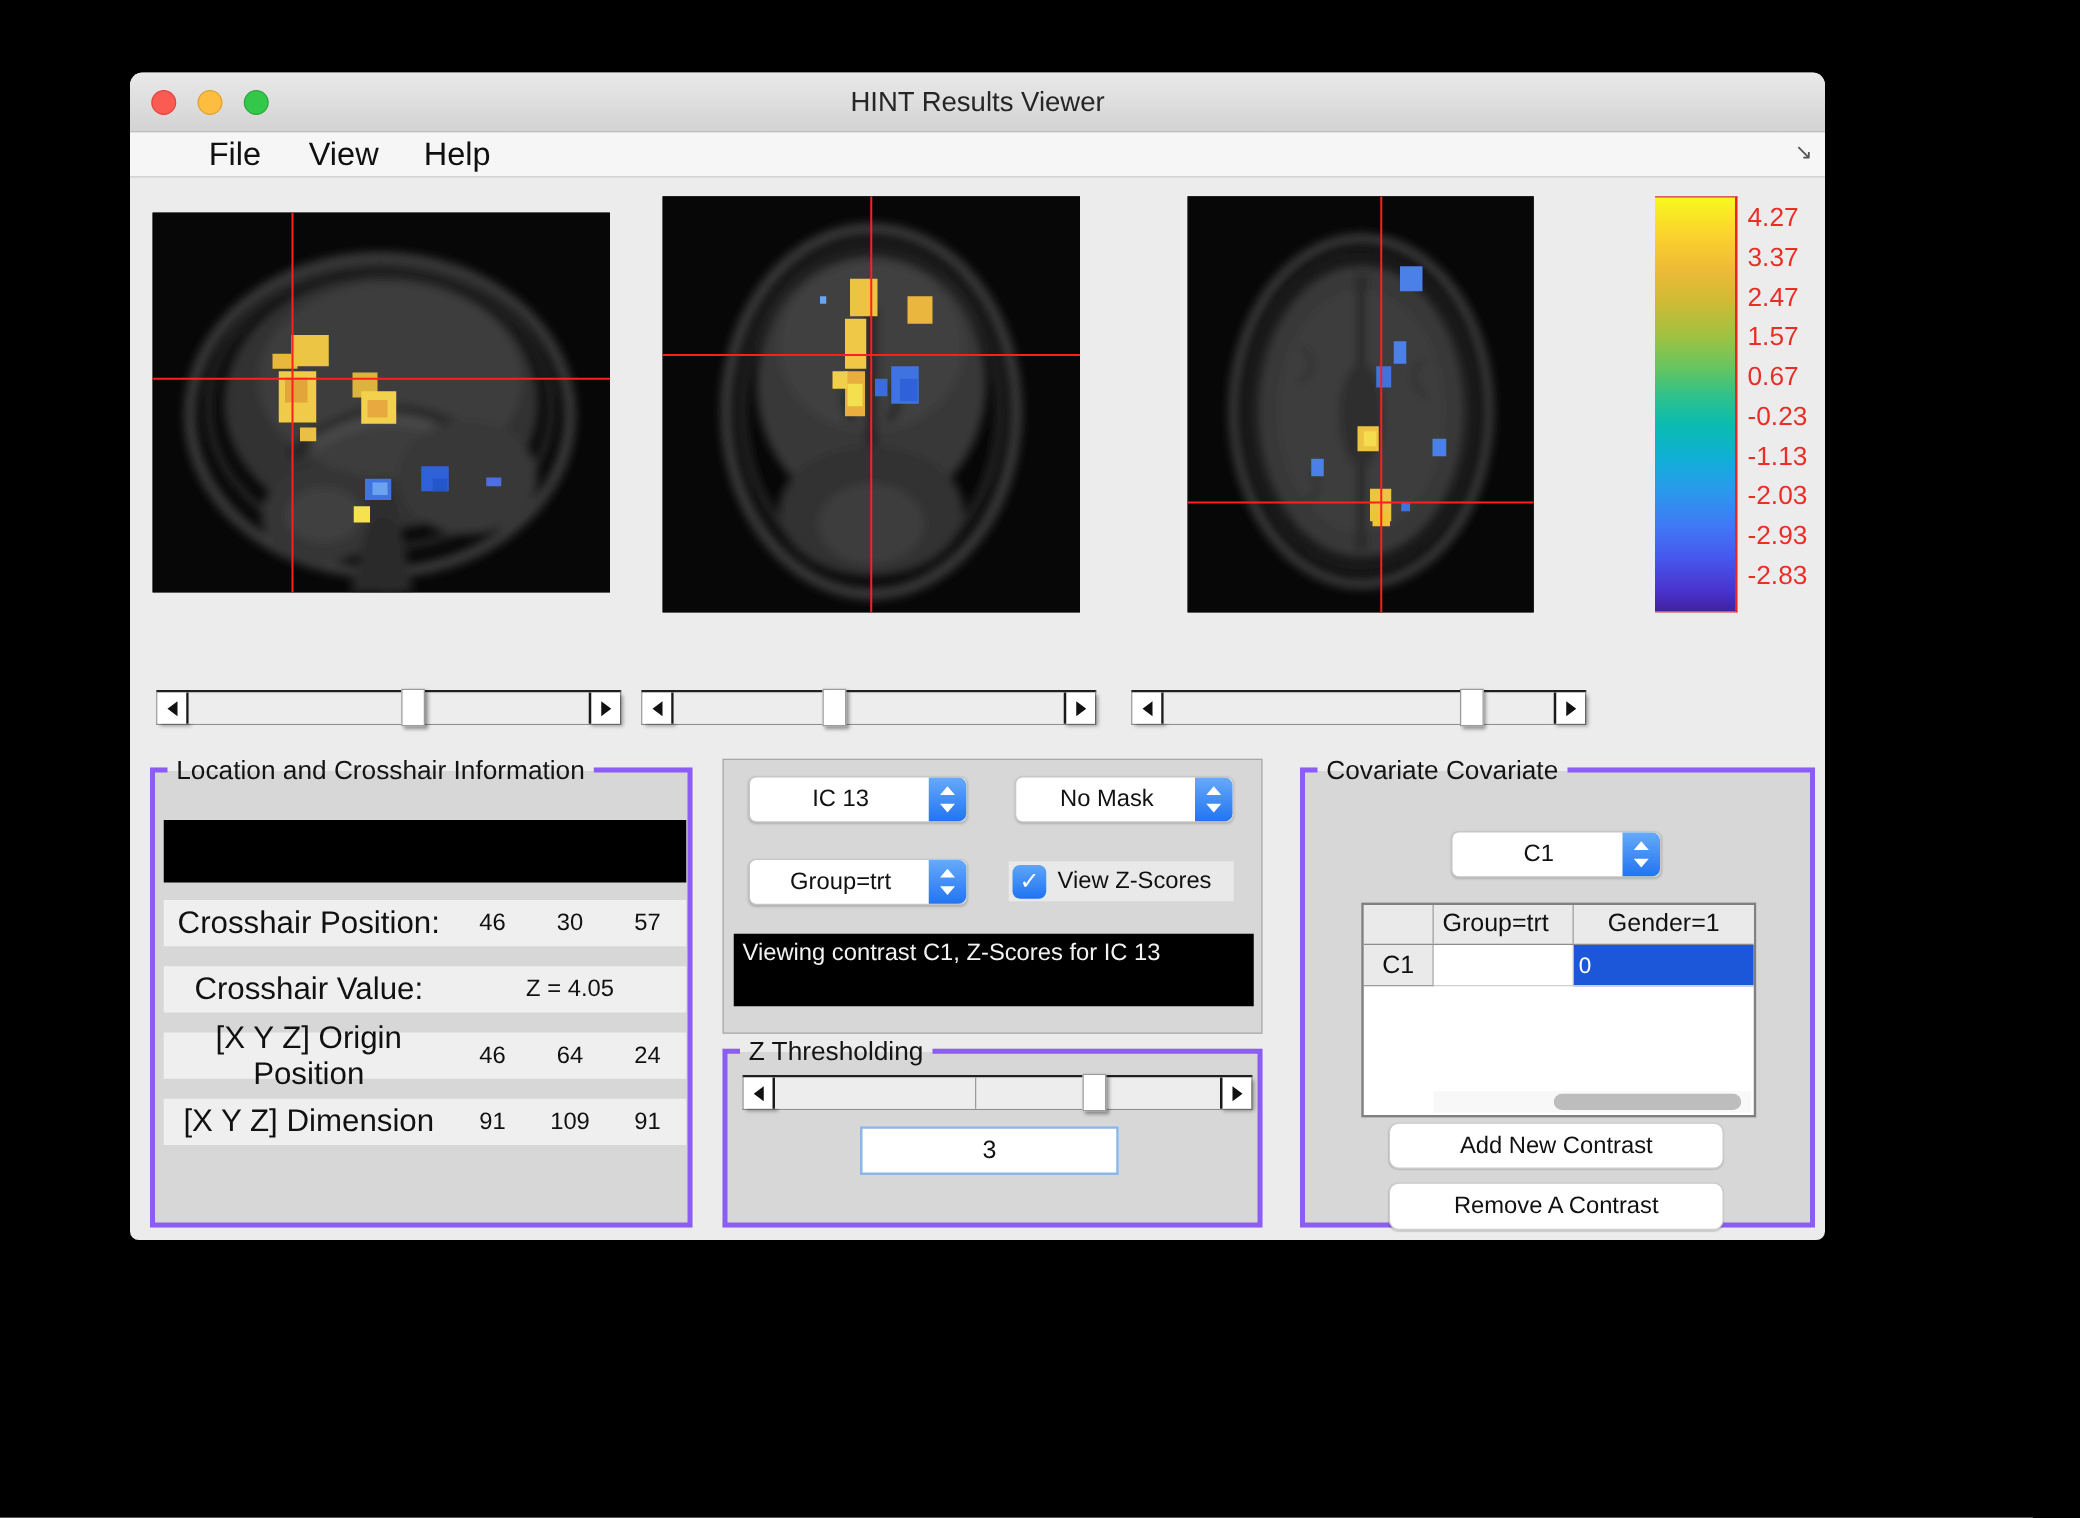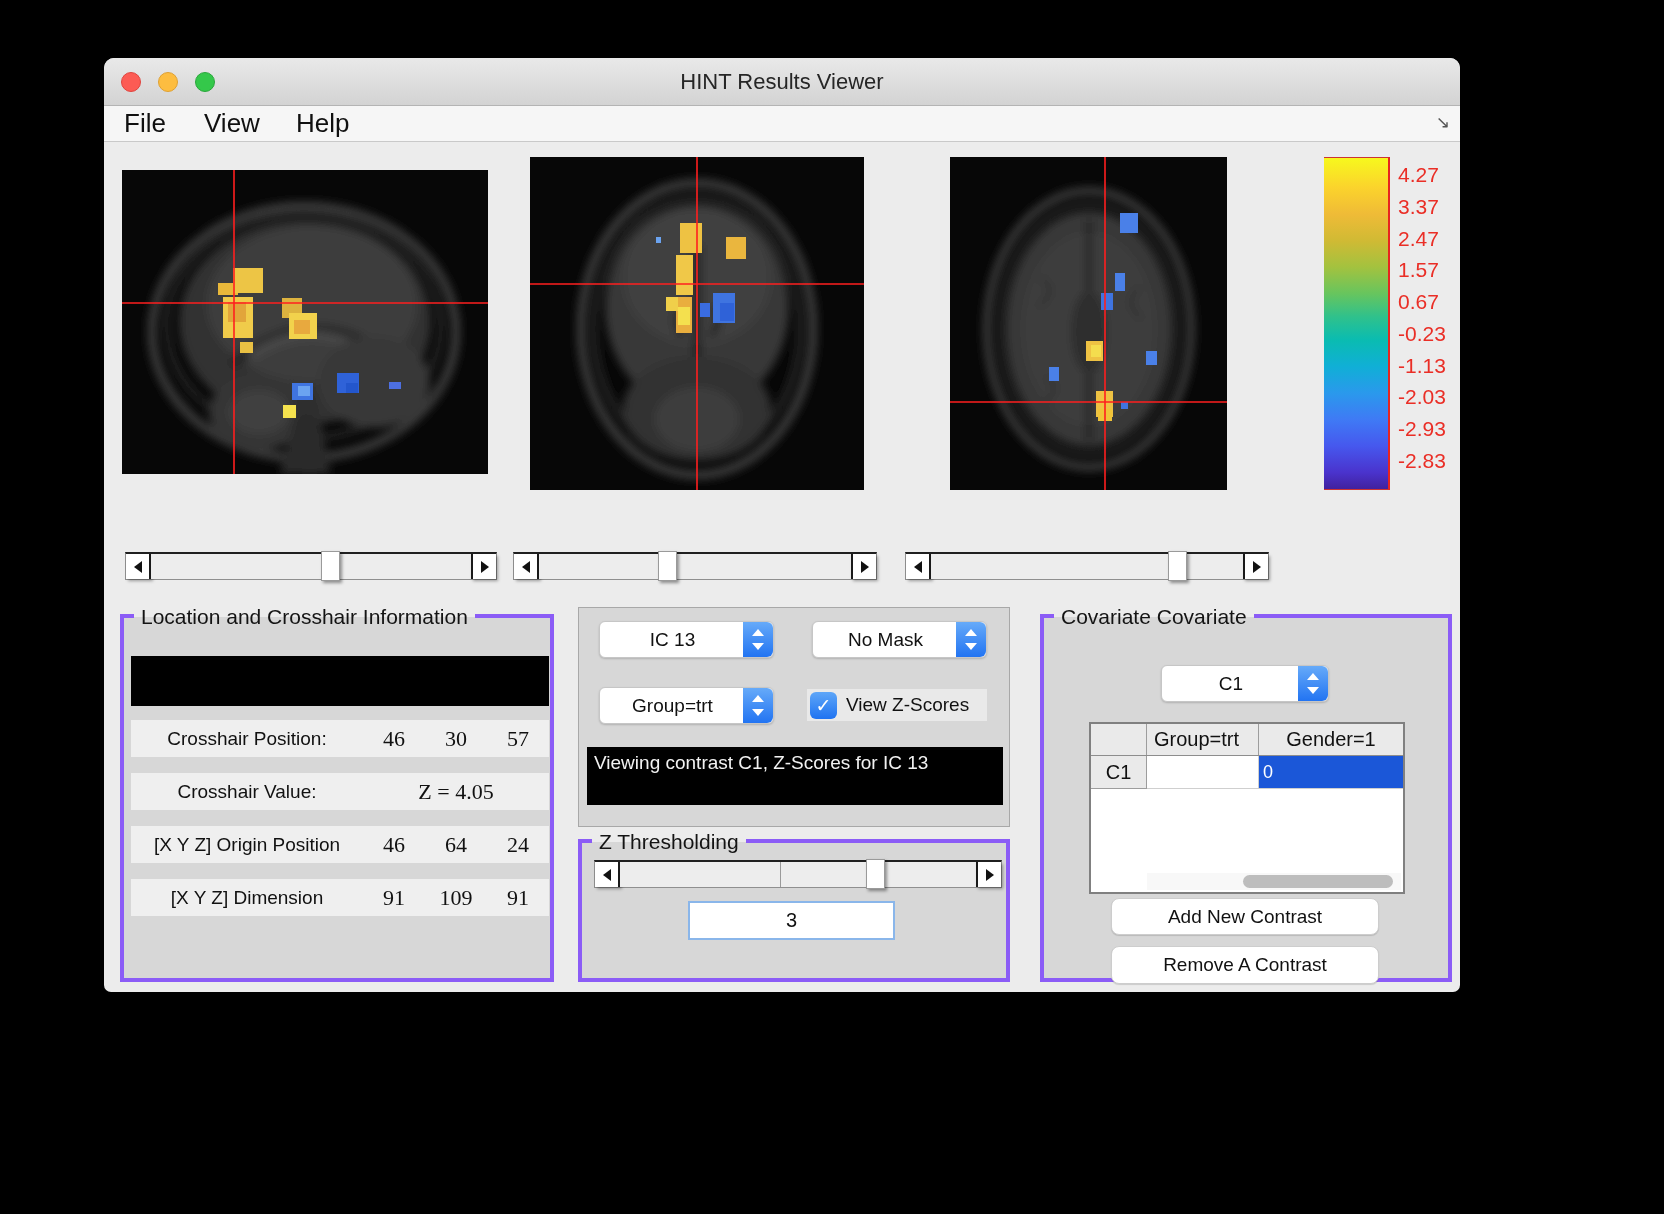--- a/index.html
+++ b/index.html
@@ -17,21 +17,21 @@
   .light { width:20px; height:20px; border-radius:50%; display:inline-block; }
   .light.red    { background:#fc5b54; border:1px solid #e0443e; }
   .light.yellow { background:#fdbd40; border:1px solid #dfa133; }
   .light.green  { background:#34c84a; border:1px solid #2aa73c; }
   .win-title { position:absolute; left:0; right:0; top:0; height:48px; line-height:48px;
                text-align:center; font-size:22px; font-weight:500; color:#262626; }
 
   
   .menubar { position:absolute; left:0; top:48px; right:0; height:36px; background:#f6f6f6;
              border-bottom:1px solid #c9c9c9; }
-  .menu-item { position:absolute; top:0; height:36px; line-height:34px; font-size:26px; color:#101010; cursor:default; }
+  .menu-item { position:absolute; top:0; height:36px; line-height:34px; font-size:26px; color:#101010; cursor:default;margin-left:43px; }
   .menu-file { left:20px; } .menu-view { left:100px; } .menu-help { left:192px; }
   .dock-icon { position:absolute; right:10px; top:6px; font-size:17px; color:#555; }
 
   
   .view { position:absolute; background:#060606; }
   .view svg { display:block; width:100%; height:100%; }
   #sagittal { left:18px;  top:112px; width:366px; height:304px; }
   #coronal  { left:426px; top:99px;  width:334px; height:333px; }
   #axial    { left:846px; top:99px;  width:277px; height:333px; }
 
@@ -69,23 +69,23 @@
                  background:linear-gradient(#ececec 50%, #d7d7d7 50%); }
   #loc-panel { left:16px;  top:556px; width:434px; height:368px; }
   #mid-panel { left:474px; top:549px; width:432px; height:220px; background:#d7d7d7; border:1px solid #a8a8a8; position:absolute; }
   #z-panel   { left:474px; top:781px; width:432px; height:143px; }
   #cov-panel { left:936px; top:556px; width:412px; height:368px; }
 
   
   .loc-black { position:absolute; left:7px; top:38px; width:418px; height:50px; background:#000; }
   .loc-rows { position:absolute; left:7px; top:102px; width:418px; }
   .loc-row { display:flex; height:37px; background:#efefef; margin-bottom:16px; align-items:center; }
-  .loc-label { width:232px; text-align:center; font-size:19px; color:#111; }
+  .loc-label { width:232px; text-align:center; font-size:25px; color:#111; }
   .loc-vals { flex:1; display:flex; }
-  .loc-val { flex:1; text-align:center; font-size:22px; color:#111;font-family:Liberation Serif, serif; }
+  .loc-val { flex:1; text-align:center; font-size:19px; color:#111; }
   .loc-val.single { flex:3; }
 
   
   .popup { position:absolute; background:#fff; border:1px solid #c6c6c6; border-radius:6px;
            box-shadow:0 1px 2px rgba(0,0,0,.18); }
   .popup-label { position:absolute; left:6px; right:34px; top:0; bottom:0; display:flex;
                  align-items:center; justify-content:center; font-size:19px; color:#111; }
   .popup-cap { position:absolute; right:0; top:0; bottom:0; width:30px; border-radius:0 6px 6px 0;
                background:linear-gradient(#66aaf9,#2274f2); }
   .chev-up, .chev-down { position:absolute; left:50%; width:0; height:0; transform:translateX(-50%); }

